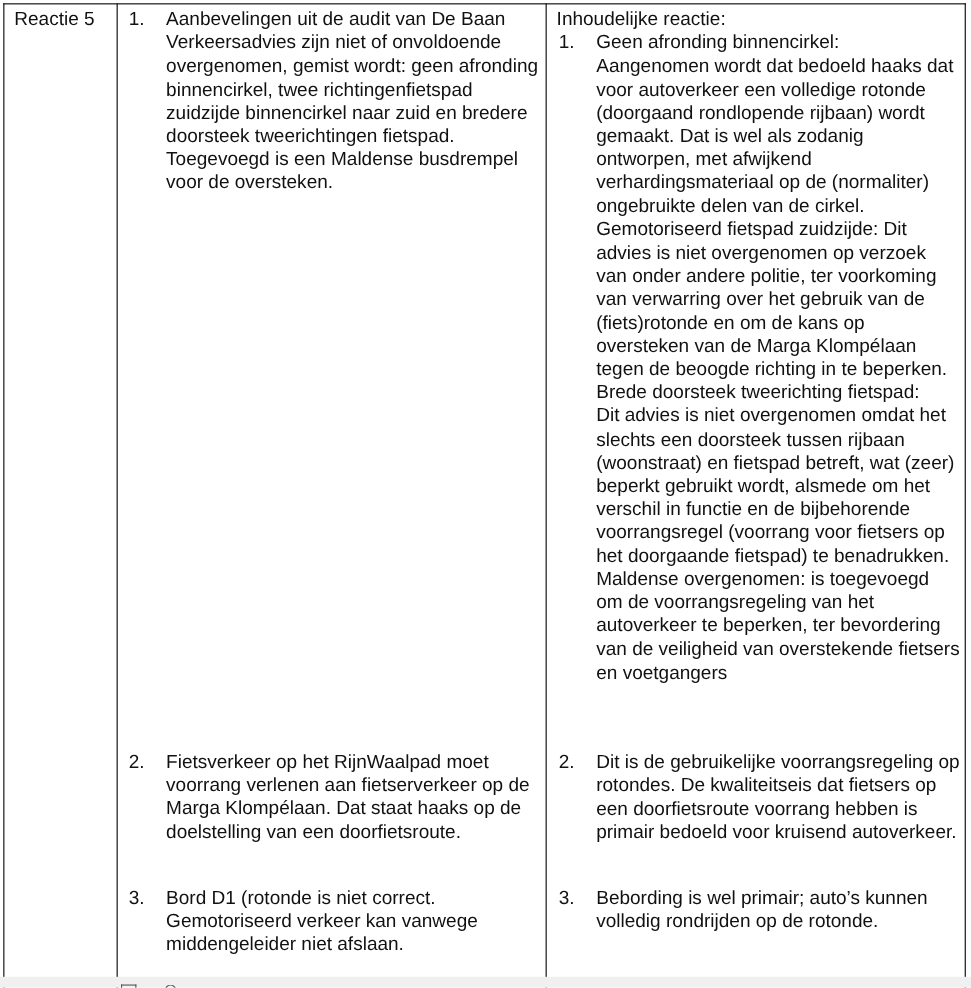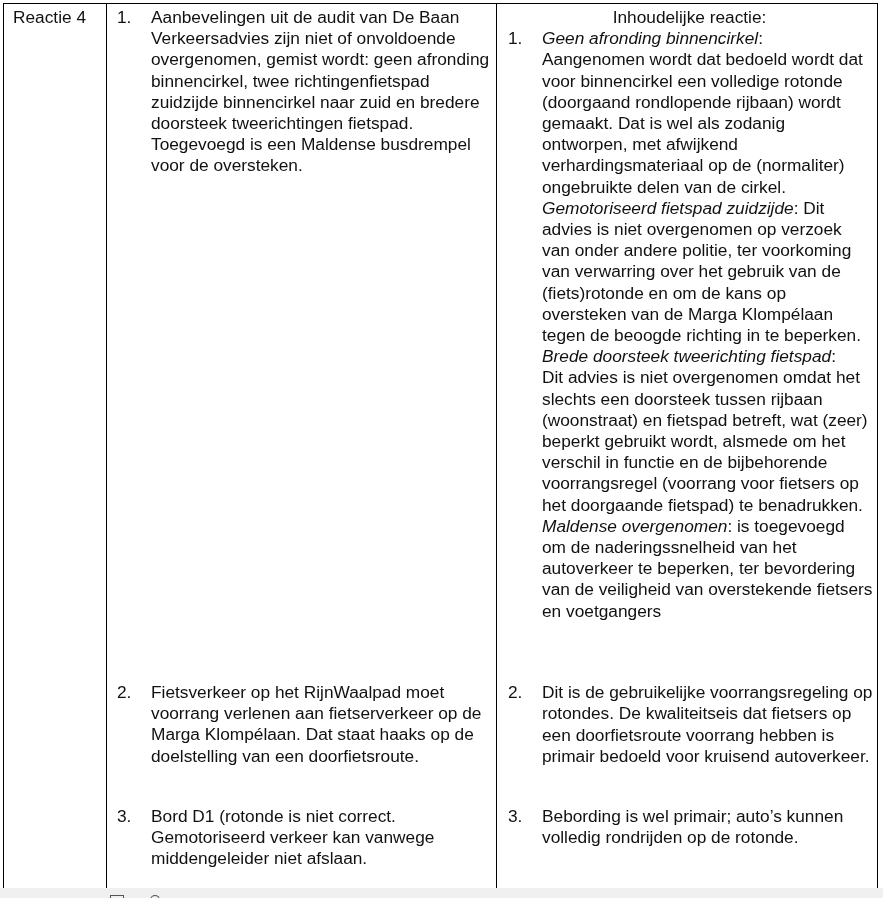--- a/index.html
+++ b/index.html
@@ -51,23 +51,23 @@
     .num {
       width: 34px;
       flex: 0 0 34px;
       padding-left: 2px;
     }
     .txt {
       flex: 1 1 auto;
     }
     .response-cell .num { width: 34px; flex: 0 0 34px; padding-left: 2px; }
     .response-cell .inner { padding-left: 9px; padding-right: 4px; }
-    .heading { display: block; text-align: center; }
+    .heading { display: block; }
     .para { display: block; }
-    .em { font-style: italic; }
+    .em { }
 
     .footer-bar {
       position: absolute;
       left: 0;
       top: 888px;
       width: 883px;
       height: 10px;
       background: #f0f0f0;
     }
     .footer-icon {
@@ -91,21 +91,21 @@
 
 <table class="doc-table">
   <colgroup>
     <col class="col-label">
     <col class="col-remark">
     <col class="col-response">
   </colgroup>
   <tbody>
       <tr>
     <td class="label-cell">
-      <span class="label-text">Reactie 4</span>
+      <span class="label-text">Reactie 5</span>
     </td>
 
     <td class="remark-cell">
       <div class="inner">
         <div class="item" style="height:660px;">
           <span class="num">1.</span>
           <span class="txt">Aanbevelingen uit de audit van De Baan Verkeersadvies zijn niet of onvoldoende overgenomen, gemist wordt: geen afronding binnencirkel, twee richtingenfietspad zuidzijde binnencirkel naar zuid en bredere doorsteek tweerichtingen fietspad. Toegevoegd is een Maldense busdrempel voor de oversteken.</span>
         </div>
         <div class="item" style="margin-top:15px;height:124px;">
           <span class="num">2.</span>
@@ -118,24 +118,24 @@
       </div>
     </td>
 
     <td class="response-cell">
       <div class="inner">
         <span class="heading">Inhoudelijke reactie:</span>
 
         <div class="item" style="height:639px;">
           <span class="num">1.</span>
           <span class="txt">
-            <span class="para"><span class="em">Geen afronding binnencirkel</span><span>:</span><br><span>Aangenomen wordt dat bedoeld wordt dat voor binnencirkel een volledige rotonde (doorgaand rondlopende rijbaan) wordt gemaakt. Dat is wel als zodanig ontworpen, met afwijkend verhardingsmateriaal op de (normaliter) ongebruikte delen van de cirkel.</span></span>
+            <span class="para"><span class="em">Geen afronding binnencirkel</span><span>:</span><br><span>Aangenomen wordt dat bedoeld haaks dat voor autoverkeer een volledige rotonde (doorgaand rondlopende rijbaan) wordt gemaakt. Dat is wel als zodanig ontworpen, met afwijkend verhardingsmateriaal op de (normaliter) ongebruikte delen van de cirkel.</span></span>
             <span class="para"><span class="em">Gemotoriseerd fietspad zuidzijde</span><span>: </span><span>Dit advies is niet overgenomen op verzoek van onder andere politie, ter voorkoming van verwarring over het gebruik van de (fiets)rotonde en om de kans op oversteken van de Marga Klompélaan tegen de beoogde richting in te beperken.</span></span>
             <span class="para"><span class="em">Brede doorsteek tweerichting fietspad</span><span>:</span><br><span>Dit advies is niet overgenomen omdat het slechts een doorsteek tussen rijbaan (woonstraat) en fietspad betreft, wat (zeer) beperkt gebruikt wordt, alsmede om het verschil in functie en de bijbehorende voorrangsregel (voorrang voor fietsers op het doorgaande fietspad) te benadrukken.</span></span>
-            <span class="para"><span class="em">Maldense overgenomen</span><span>: </span><span>is toegevoegd om de naderingssnelheid van het autoverkeer te beperken, ter bevordering van de veiligheid van overstekende fietsers en voetgangers</span></span>
+            <span class="para"><span class="em">Maldense overgenomen</span><span>: </span><span>is toegevoegd om de voorrangsregeling van het autoverkeer te beperken, ter bevordering van de veiligheid van overstekende fietsers en voetgangers</span></span>
           </span>
         </div>
 
         <div class="item" style="margin-top:15px;height:124px;">
           <span class="num">2.</span>
           <span class="txt">Dit is de gebruikelijke voorrangsregeling op rotondes. De kwaliteitseis dat fietsers op een doorfietsroute voorrang hebben is primair bedoeld voor kruisend autoverkeer.</span>
         </div>
 
         <div class="item">
           <span class="num">3.</span>

